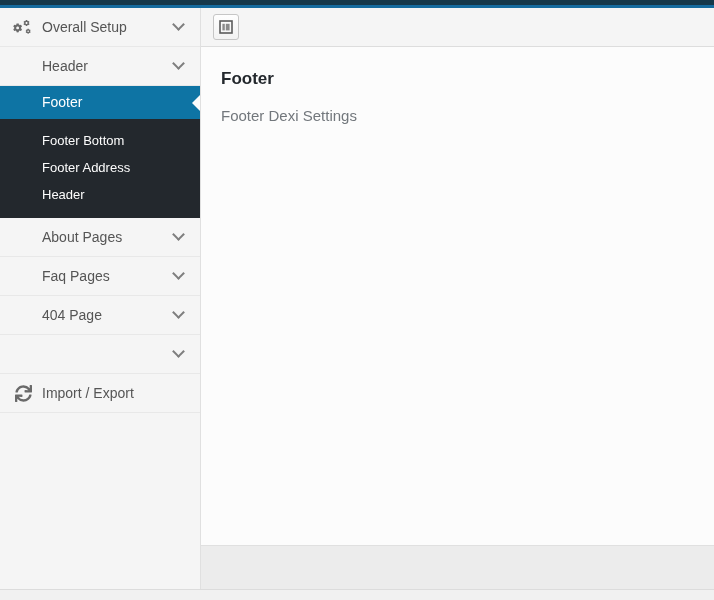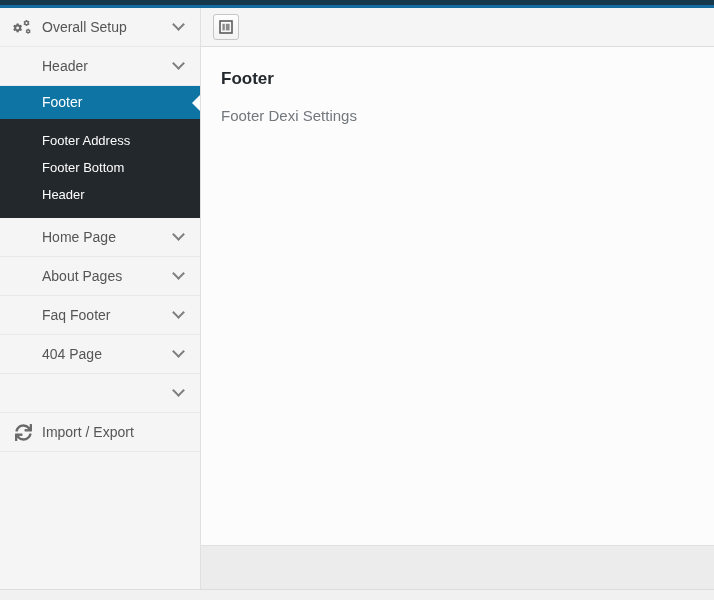--- a/index.html
+++ b/index.html
@@ -99,43 +99,39 @@
         <span>Header</span>
         <span class="chevron"></span>
       </div>
 
       <div class="side-item active">
         <span>Footer</span>
       </div>
 
       <div class="subgroup">
         <div class="sub-item">
-          <span>Footer Address</span>
+          <span>Footer Bottom</span>
         </div>
         <div class="sub-item">
-          <span>Footer Bottom</span>
+          <span>Footer Address</span>
         </div>
         <div class="sub-item">
           <span>Header</span>
         </div>
       </div>
 
 
-      <div class="side-item">
-        <span>Home Page</span>
-        <span class="chevron"></span>
-      </div>
 
       <div class="side-item">
         <span>About Pages</span>
         <span class="chevron"></span>
       </div>
 
       <div class="side-item">
-        <span>Faq Footer</span>
+        <span>Faq Pages</span>
         <span class="chevron"></span>
       </div>
 
 
       <div class="side-item">
         <span>404 Page</span>
         <span class="chevron"></span>
       </div>
 
       <div class="side-item">

